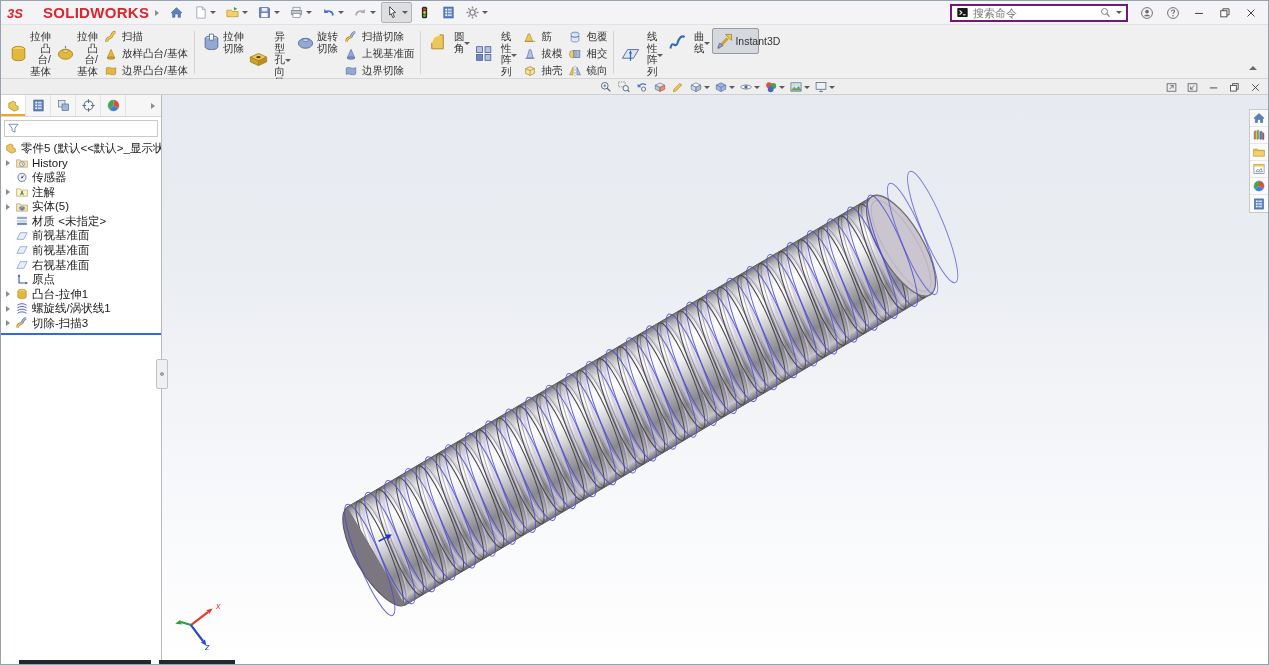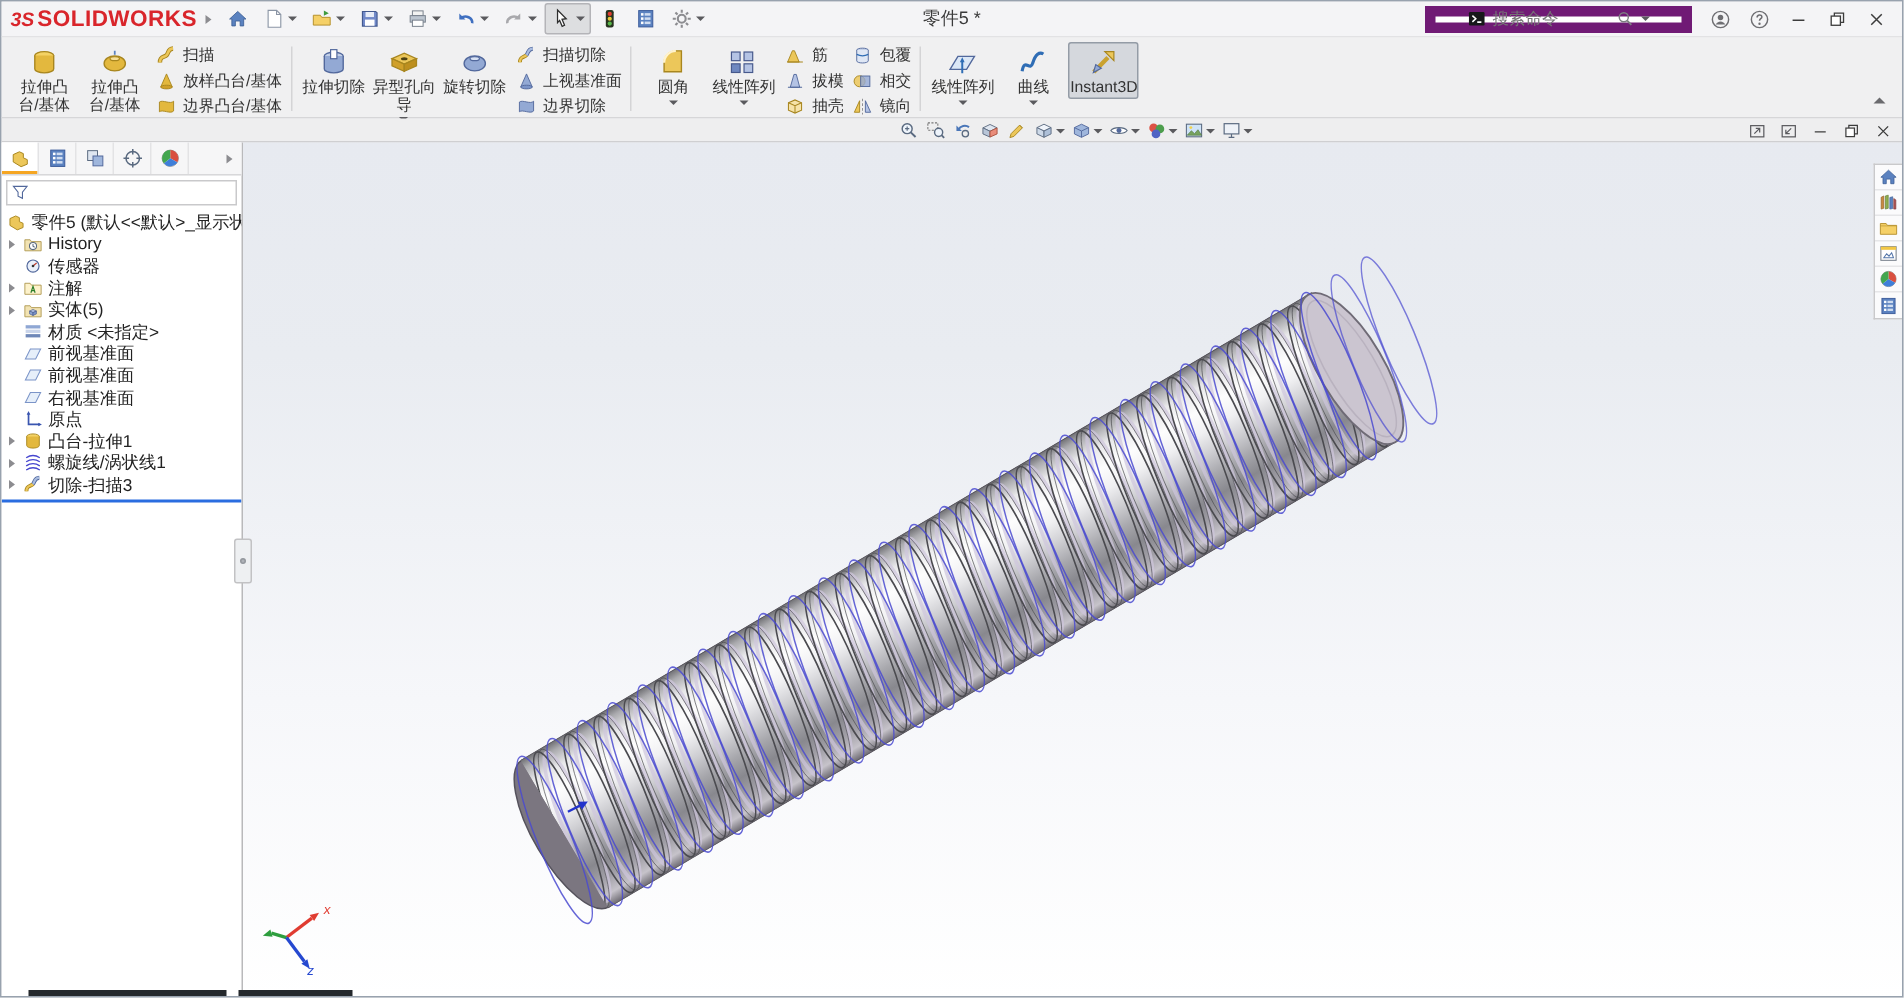--- a/index.html
+++ b/index.html
@@ -8,42 +8,42 @@
        overflow:hidden;position:relative;font-size:11px;color:#333;-webkit-font-smoothing:antialiased}
   .icn{display:inline-block;flex:none}
   .icn svg{display:block;width:100%;height:100%}
   .tri{display:inline-block;width:0;height:0;flex:none}
   .tri-down{border-left:3px solid transparent;border-right:3px solid transparent;border-top:3.5px solid #5a5a5e}
   .tri-up{border-left:4px solid transparent;border-right:4px solid transparent;border-bottom:4px solid #6a6a6e}
   .tri-right{border-top:3.5px solid transparent;border-bottom:3.5px solid transparent;border-left:4px solid #8c8c90}
 
   
   .titlebar{height:24px;display:flex;align-items:center;background:#f4f4f6;border-bottom:1px solid #e2e2e4;padding:0 6px;position:relative}
-  .logo{display:flex;align-items:baseline;gap:2px;color:#d9252b;font-weight:bold;margin-right:4px;white-space:nowrap}
+  .logo{display:flex;align-items:baseline;gap:20px;color:#d9252b;font-weight:bold;margin-right:4px;white-space:nowrap}
   .logo .mark{font-style:italic;font-size:13px}
   .logo .word{font-size:15px;letter-spacing:.3px}
   .logo-fly{margin:0 6px 0 2px}
   .qbar{display:flex;align-items:center;gap:1px}
   .qbtn{display:flex;align-items:center;padding:2px 3px;border:1px solid transparent;border-radius:2px}
   .qbtn .icn{width:15px;height:15px}
   .qbtn.pressed{background:#dddee0;border-color:#b4b4b8}
   .qbtn .tri{margin-left:2px}
   .title-center{position:absolute;left:0;right:0;text-align:center;font-size:12px;color:#3a3a3a;pointer-events:none}
   .tb-right{margin-left:auto;display:flex;align-items:center;gap:8px;z-index:2}
-  .searchbox{display:flex;align-items:center;background:#fff;border:7px solid #701a75;height:18px;width:178px;padding:0 21px;gap:4px}
+  .searchbox{display:flex;align-items:center;background:#fff;border:2px solid #701a75;height:18px;width:178px;padding:0 4px;gap:4px}
   .searchbox .icn{width:13px;height:13px}
   .searchbox input{border:none;outline:none;flex:1;min-width:0;font-size:11px;color:#555;font-family:inherit;background:transparent}
   .tbbtn{display:flex;align-items:center;padding:1px 4px}
   .tbbtn .icn{width:14px;height:14px}
 
   
   .ribbon{height:54px;background:#f0f0f1;border-bottom:1px solid #d6d6d8;display:flex;align-items:stretch;padding:2px 2px 0;position:relative}
   .rgroup{display:flex;align-items:flex-start;padding:1px 3px}
   .rdiv{width:1px;background:#d4d4d6;margin:4px 1px}
-  .rlarge{display:flex;flex-direction:column;align-items:center;width:47px;font-size:10.5px;line-height:1.1;text-align:center;
+  .rlarge{display:flex;align-items:center;width:47px;font-size:10.5px;line-height:1.1;text-align:right;
           color:#333;padding:2px 1px 0;border:1px solid transparent;border-radius:2px}
   .rlarge .icn{width:21px;height:21px;margin-bottom:1px}
   .rlarge.pressed{background:#d5d8dd;border-color:#949ca6}
   .rlarge .tri{margin-top:2px}
   .rstack{display:flex;flex-direction:column;gap:1px;margin-left:2px;padding-top:1px}
   .rsmall{display:flex;align-items:center;gap:4px;font-size:10.5px;color:#333;white-space:nowrap;height:16px;padding:0 2px}
   .rsmall .icn{width:14px;height:14px}
   .ribbon-collapse{position:absolute;right:9px;bottom:4px;padding:2px}
 
   
@@ -196,21 +196,20 @@
           <svg viewBox="0 0 16 16" xmlns="http://www.w3.org/2000/svg">
             <circle cx="8" cy="8" r="2.8" fill="none" stroke="#8c8c90" stroke-width="1.5"></circle>
             <g stroke="#8c8c90" stroke-width="1.5">
               <path d="M8 1.6v2.2M8 12.2v2.2M1.6 8h2.2M12.2 8h2.2M3.5 3.5l1.5 1.5M11 11l1.5 1.5M12.5 3.5 11 5M5 11l-1.5 1.5"></path>
             </g>
           </svg>
         </span>
         <span class="tri tri-down"></span>
       </div>
     </div>
-  <div class="title-center">零件5 *</div>
   <div class="tb-right">
     <div class="searchbox">
       <span class="icn" id="search-logo-slot">
           <svg viewBox="0 0 16 16" xmlns="http://www.w3.org/2000/svg">
             <rect x="1.6" y="2.4" width="12.8" height="11.2" rx="1" fill="#17181a"></rect>
             <path d="M4.4 5.4 7.2 8l-2.8 2.6" fill="none" stroke="#fff" stroke-width="1.3"></path>
             <path d="M8.4 10.8h3.4" stroke="#fff" stroke-width="1.3"></path>
           </svg>
         </span>
       <input type="text" placeholder="搜索命令" style="">

